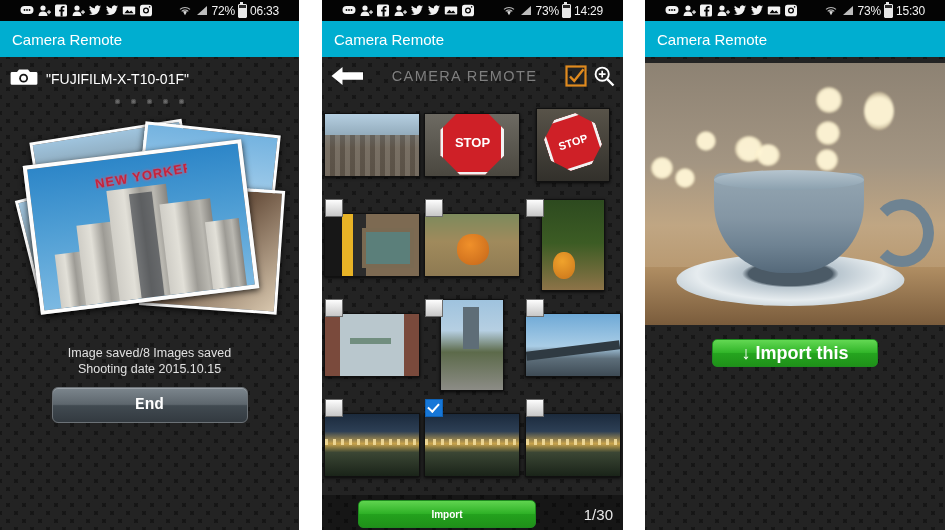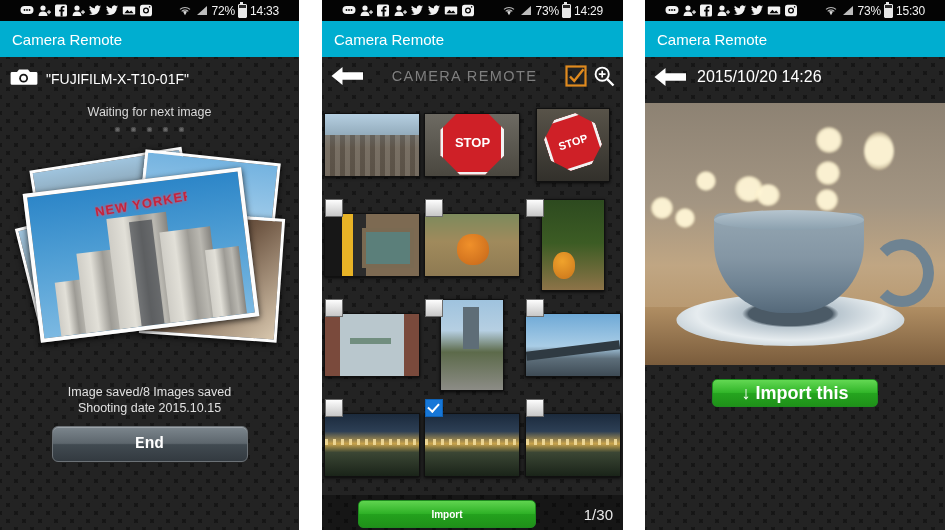--- a/index.html
+++ b/index.html
@@ -197,21 +197,21 @@
     width:100%; height:34%;
     background: linear-gradient(to top,#4a5a64,#7d8c93);
   }
   .streetcard { background: linear-gradient(to bottom,#9fc4de 0%,#7a8c96 50%,#4c5258 100%); }
 
   .saved-text {
     text-align: center;
     color: #e0e0e0;
     font-size: 12.5px;
     line-height: 16px;
-    margin-top: 35px;
+    margin-top: 24px;
   }
   .end-btn {
     display: block;
     width: 196px;
     height: 36px;
     margin: 10px auto 12px auto;
     border-radius: 6px;
     border: 1px solid #6c7277;
     background: linear-gradient(to bottom, #7c868d 0%, #5d666d 48%, #414a51 52%, #333a40 100%);
     color: #ffffff;
@@ -538,41 +538,40 @@
                 <path d="M3.7 7.4a5.2 5.2 0 0 1 6.6 0" stroke="#d8d8d8" stroke-width="1.1" fill="none"></path>
               </svg>
             </span>
           <span class="sb-ico">
               <svg width="14" height="13" viewBox="0 0 14 13">
                 <path d="M12 2v9H2z" fill="#bdbdbd"></path>
               </svg>
             </span>
           <span class="sb-text">72%</span>
           <span class="sb-batt"></span>
-          <span class="sb-text">14:33</span>
+          <span class="sb-text">06:33</span>
         </div>
       </div>
 
       <div class="appbar">
         <span class="appbar-title">Camera Remote</span>
       </div>
 
       <div class="body">
         <div class="cam-row">
           <span>
             <svg width="28" height="20" viewBox="0 0 28 20">
                 <path d="M2 5h5l2-2.4h9L20 5h6a1.4 1.4 0 0 1 1.4 1.4v10A1.4 1.4 0 0 1 26 17.8H2A1.4 1.4 0 0 1 .6 16.4v-10A1.4 1.4 0 0 1 2 5z" fill="#ffffff"></path>
                 <circle cx="13.6" cy="11.2" r="4.4" fill="#151515"></circle>
                 <circle cx="13.6" cy="11.2" r="2.6" fill="#ffffff"></circle>
               </svg>
           </span>
           <span class="cam-name">"FUJIFILM-X-T10-01F"</span>
         </div>
 
-        <div class="waiting">Waiting for next image</div>
         <div class="dots">
           <span class="dot"></span>
           <span class="dot"></span>
           <span class="dot"></span>
           <span class="dot"></span>
           <span class="dot"></span>
         </div>
 
         <div class="photo-stack">
           <div class="ps-card ps1 streetcard"></div>
@@ -854,28 +853,20 @@
           <span class="sb-batt"></span>
           <span class="sb-text">15:30</span>
         </div>
       </div>
 
       <div class="appbar">
         <span class="appbar-title">Camera Remote</span>
       </div>
 
       <div class="body">
-        <div class="detail-bar">
-          <span class="back-arrow">
-            <svg width="34" height="24" viewBox="0 0 34 24">
-                <path d="M12.5 3L1.5 12l11 9v-5.2H33v-7.6H12.5z" fill="#ffffff"></path>
-              </svg>
-          </span>
-          <span class="detail-date">2015/10/20 14:26</span>
-        </div>
 
         <div class="detail-photo-wrap">
           <div class="detail-photo">
             <span class="bokeh" style="left:57%;top:9%;width:26px;height:26px;"></span>
             <span class="bokeh" style="left:73%;top:11%;width:30px;height:38px;border-radius:50%;"></span>
             <span class="bokeh" style="left:57%;top:22%;width:24px;height:24px;"></span>
             <span class="bokeh" style="left:57%;top:33%;width:22px;height:22px;"></span>
             <span class="bokeh" style="left:30%;top:28%;width:28px;height:26px;"></span>
             <span class="bokeh" style="left:37%;top:31%;width:24px;height:22px;"></span>
             <span class="bokeh" style="left:17%;top:26%;width:20px;height:20px;"></span>

